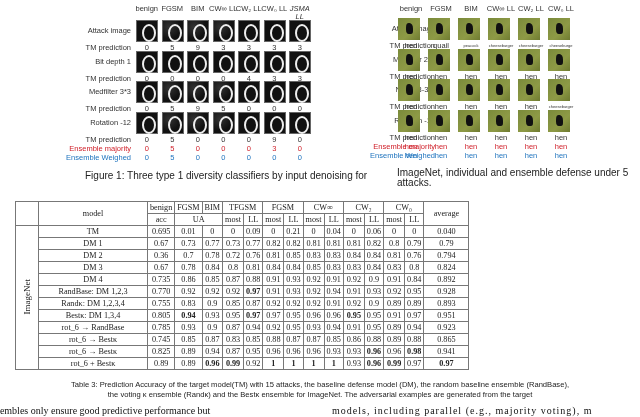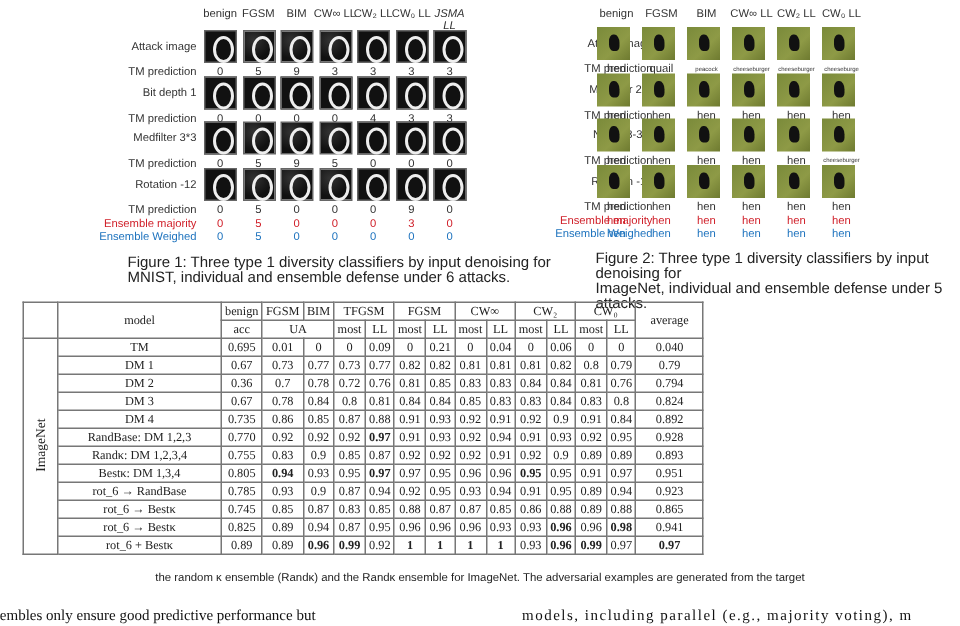--- a/index.html
+++ b/index.html
@@ -192,24 +192,22 @@
     <div class="pred blue" style="left:74px;top:151px;width:34px;">hen</div>
     <div class="pred blue" style="left:104px;top:151px;width:34px;">hen</div>
     <div class="pred blue" style="left:134px;top:151px;width:34px;">hen</div>
     <div class="pred blue" style="left:164px;top:151px;width:34px;">hen</div>
     <div class="pred blue" style="left:194px;top:151px;width:34px;">hen</div>
     <div class="pred blue" style="left:224px;top:151px;width:34px;">hen</div>
   </div>
 
 <div class="caption" style="left:85px;top:171px;">
   <div>Figure 1: Three type 1 diversity classifiers by input denoising for</div>
-  <div>MNIST, individual and ensemble defense under 6 attacks.</div>
 </div>
 <div class="caption" style="left:397px;top:168px;">
-  <div>Figure 2: Three type 1 diversity classifiers by input denoising for</div>
   <div>ImageNet, individual and ensemble defense under 5 attacks.</div>
 </div>
 
 <table class="res" id="tbl">
   <thead>
     <tr>
       <th rowspan="2" style="width:18px;"></th>
       <th rowspan="2" style="width:104px;">model</th>
       <th>benign</th>
       <th>FGSM</th>
@@ -439,17 +437,18 @@
         <td>0.93</td>
         <td class="b">0.96</td>
         <td class="b">0.99</td>
         <td>0.97</td>
         <td class="b">0.97</td>
       </tr>
     </tbody>
 </table>
 
 <div class="tcap" style="top:380px;">
-  <div>the random κ ensemble (Randκ) and the Randκ ensemble for ImageNet. The adversarial examples are generated from the target</div>
+  <div>Table 3: Prediction Accuracy of the target model(TM) with 15 attacks, the baseline defense model (DM), the random baseline ensemble (RandBase),</div>
+  <div>the voting κ ensemble (Randκ) and the Bestκ ensemble for ImageNet. The adversarial examples are generated from the target</div>
 </div>
 
 <div class="body" style="left:-4px;top:405px;">sembles only ensure good predictive performance but</div>
-<div class="body" style="left:332px;top:405px;letter-spacing:1px;margin-left:16px;">models, including parallel (e.g., majority voting), m</div>
+<div class="body" style="left:332px;top:405px;letter-spacing:1px;">models, including parallel (e.g., majority voting), m</div>
 
 </body></html>

